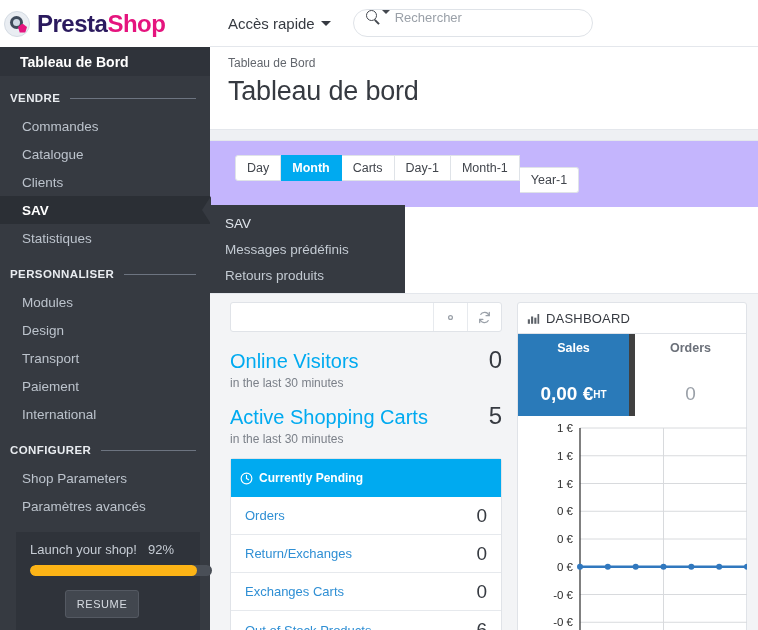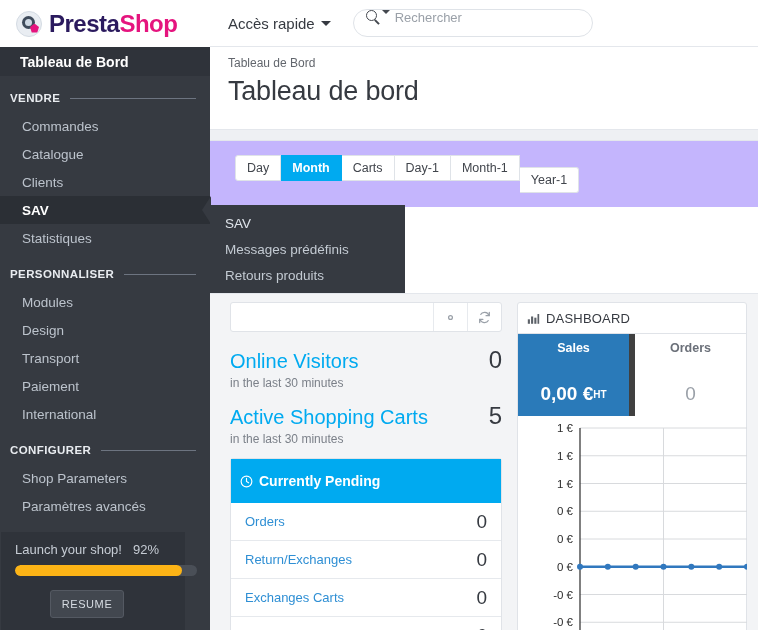--- a/index.html
+++ b/index.html
@@ -9,21 +9,21 @@
     background: #ffffff;
     overflow: hidden;
   }
   #app { position: relative; width: 758px; height: 630px; }
 
   
   .logo-bar {
     position: absolute; left: 0; top: 0;
     width: 210px; height: 47px;
     background: #ffffff;
-    display: flex; align-items: center; padding-left: 16px;
+    display: flex; align-items: center; padding-left: 4px;
     z-index: 40;
   }
   .ps-mark {
     width: 26px; height: 26px; border-radius: 50%;
     background: #e9edf2; border: 1px solid #d4dbe3;
     position: relative; flex: 0 0 auto; overflow: hidden;
   }
   .ps-mark .head {
     position: absolute; left: 5px; top: 4px;
     width: 13px; height: 13px; border-radius: 50%;
@@ -132,21 +132,21 @@
   }
   .flyout-item {
     height: 26px; display: flex; align-items: center;
     padding-left: 15px; font-size: 13.5px; color: #c3cad2;
     cursor: pointer;
   }
   .flyout-item:first-child { color: #dfe4ea; }
 
   
   .launch {
-    position: absolute; left: 1px; bottom: 0; width: 184px; height: 98px;
+    position: absolute; left: 16px; bottom: 0; width: 184px; height: 98px;
     background: #2f333a; padding: 10px 26px 0 14px;
   }
   .launch-row {
     display: flex; justify-content: space-between; align-items: center;
     font-size: 13px; color: #c6ccd4; margin-bottom: 8px;
   }
   .bar-track {
     width: 182px; height: 11px; border-radius: 6px; background: #4a4f57;
     overflow: hidden;
   }
@@ -204,23 +204,23 @@
               justify-content: center; border-left: 1px solid #e7eaee;
               cursor: pointer; }
   .gear svg, .refresh svg { display: block; }
 
   .stat-line { display: flex; align-items: baseline; justify-content: space-between; }
   .stat-ttl { font-size: 20px; color: #00aaf0; font-weight: normal; }
   .stat-num { font-size: 24px; color: #363a41; }
   .stat-sub { font-size: 12px; color: #7b8089; margin: 2px 0 12px 0; }
 
   .blue-head {
-    background: #00aaf0; color: #ffffff; height: 44px;
+    background: #00aaf0; color: #ffffff; height: 38px;
     display: flex; align-items: center; gap: 6px; padding-left: 9px;
-    font-size: 14px; font-weight: bold;
+    font-size: 12px; font-weight: bold;
   }
   .pend-row {
     height: 38px; display: flex; align-items: center;
     justify-content: space-between; padding: 0 14px 0 14px;
     border-bottom: 1px solid #e6e9ed; cursor: pointer;
   }
   .pend-row:last-child { border-bottom: none; }
   .pend-lbl { font-size: 13px; color: #2f8fd4; }
   .pend-val { font-size: 19px; color: #363a41; }
 

